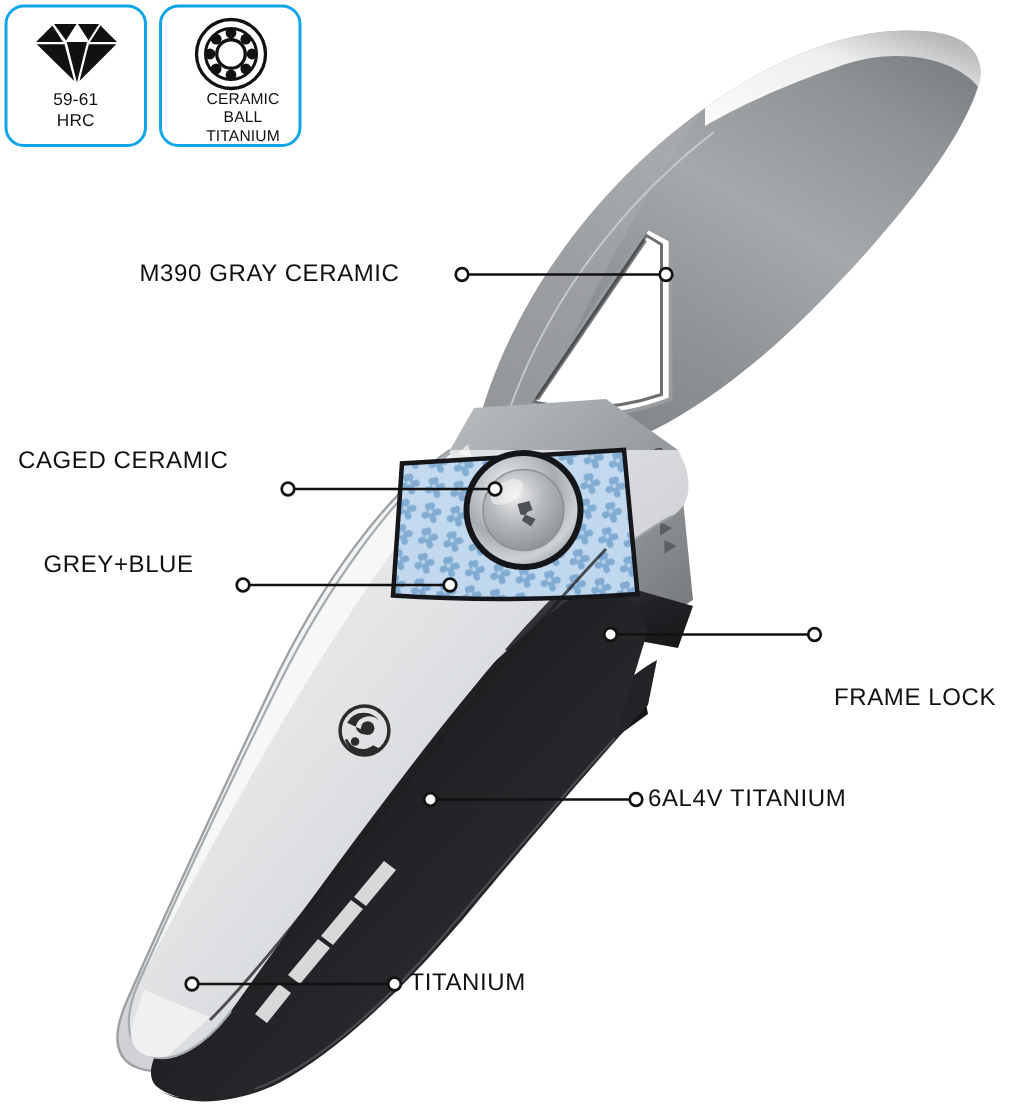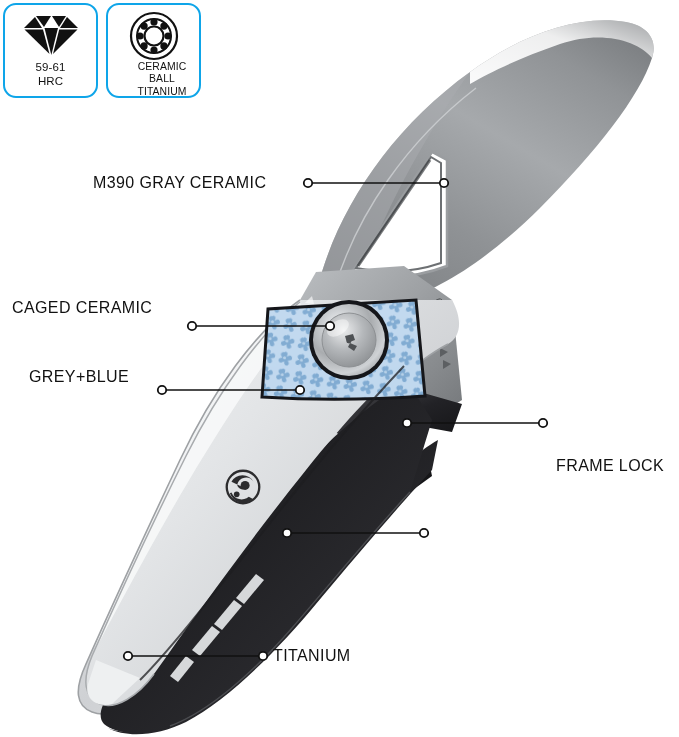--- a/index.html
+++ b/index.html
@@ -397,16 +397,17 @@
   </div>
 
   <div class="callout-label" style="left:93px; top:172px;">M390 GRAY CERAMIC</div>
 
   <div class="callout-label" style="left:12px; top:297px;"><span>CAGED CERAMIC</span><br></div>
 
   <div class="callout-label" style="left:29px; top:366px;">GREY+BLUE</div>
 
   <div class="callout-label" style="left:556px; top:413px;margin-top:42px;">FRAME LOCK</div>
 
+  <div class="callout-label" style="left:432px; top:522px;">6AL4V TITANIUM</div>
 
   <div class="callout-label" style="left:273px; top:645px;">TITANIUM</div>
 
 </div>
 
 </body></html>

